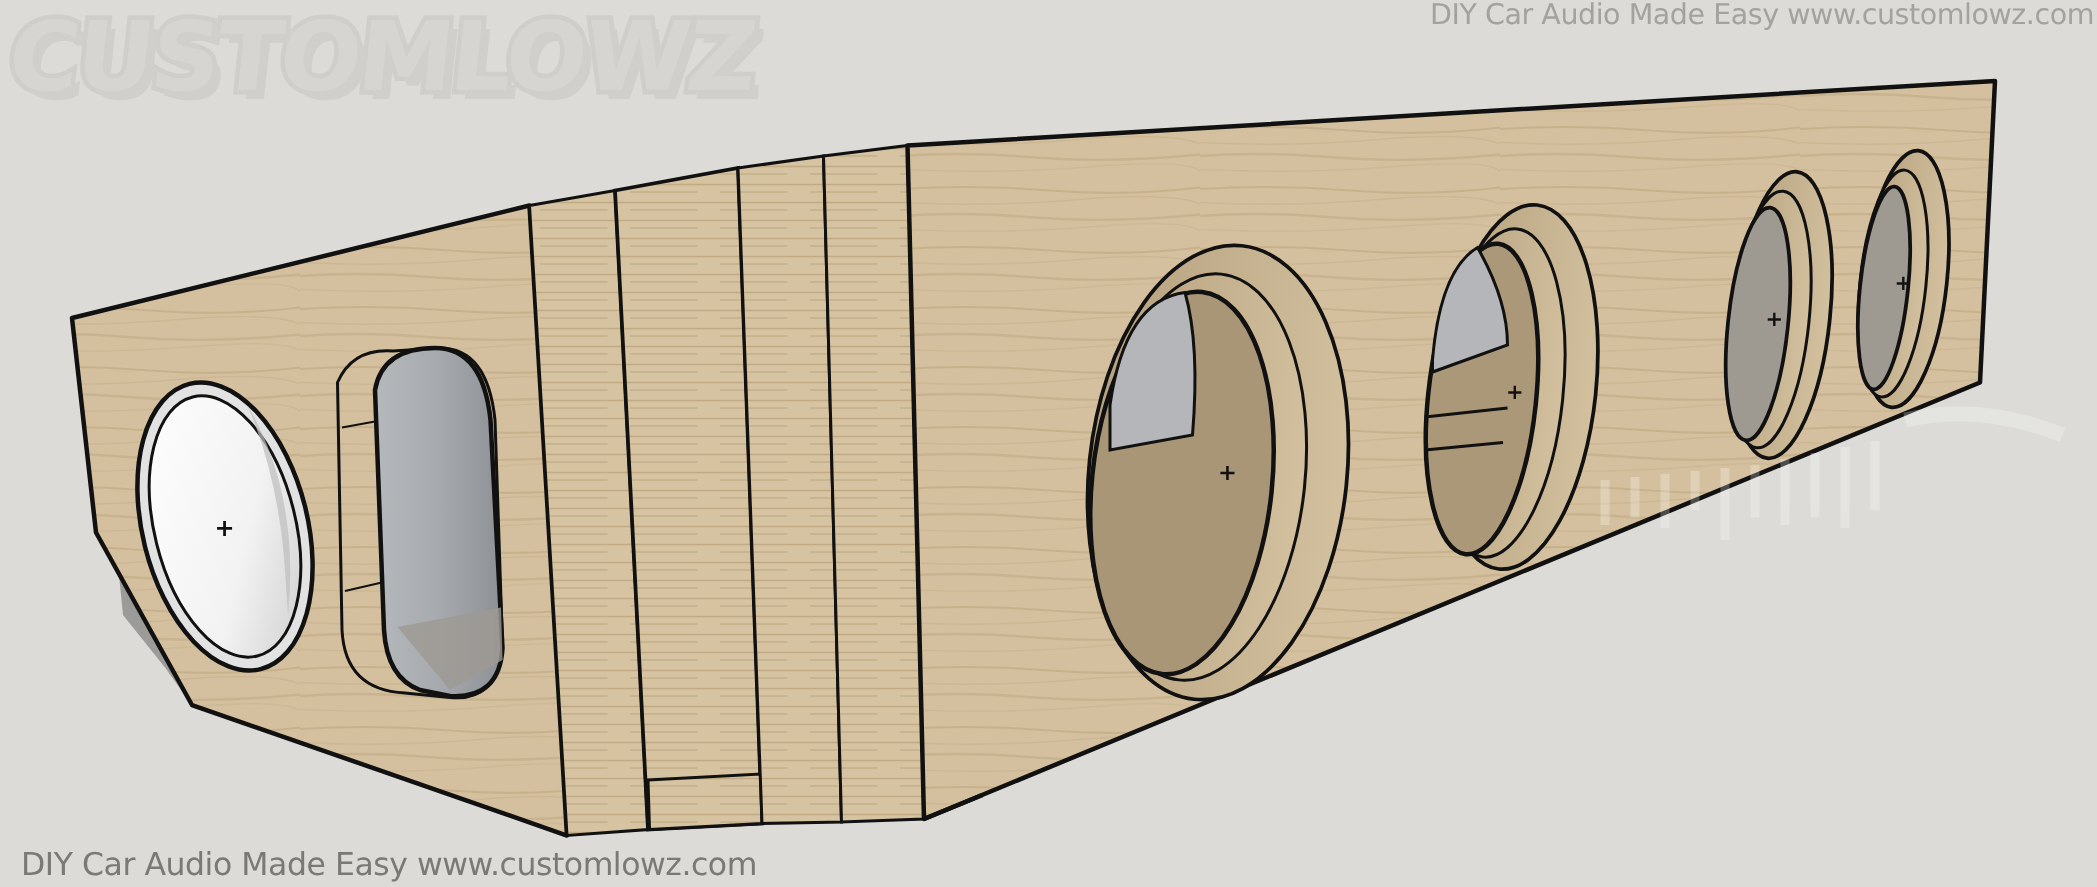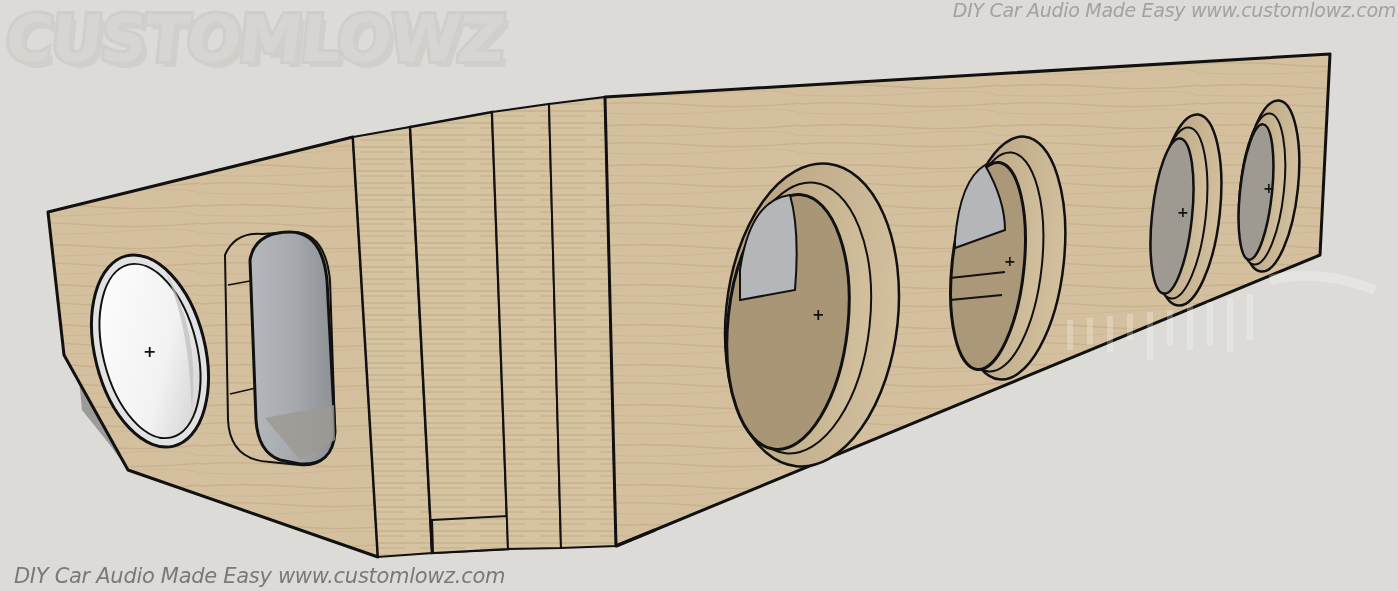--- a/index.html
+++ b/index.html
@@ -20,21 +20,20 @@
       text-shadow: 6px 6px 0 #d0cfcb;
       transform: skewX(-6deg);
       line-height: 74px;
       user-select: none;
     }
     .tagline {
       position: absolute;
       font-family: "DejaVu Sans", sans-serif;
       font-size: 19px; letter-spacing: -0.3px;
       white-space: nowrap;
-      font-style: italic;
     }
     .tagline-top { right: 2px; top: -1px; color: #a3a29f; }
     .tagline-bottom { left: 14px; top: 564px; color: #7a7976; font-size: 21px; }
   </style>
 </head>
 <body>
 
 <div class="logo-watermark">CUSTOMLOWZ</div>
 <div class="tagline tagline-top">DIY Car Audio Made Easy www.customlowz.com</div>
 

